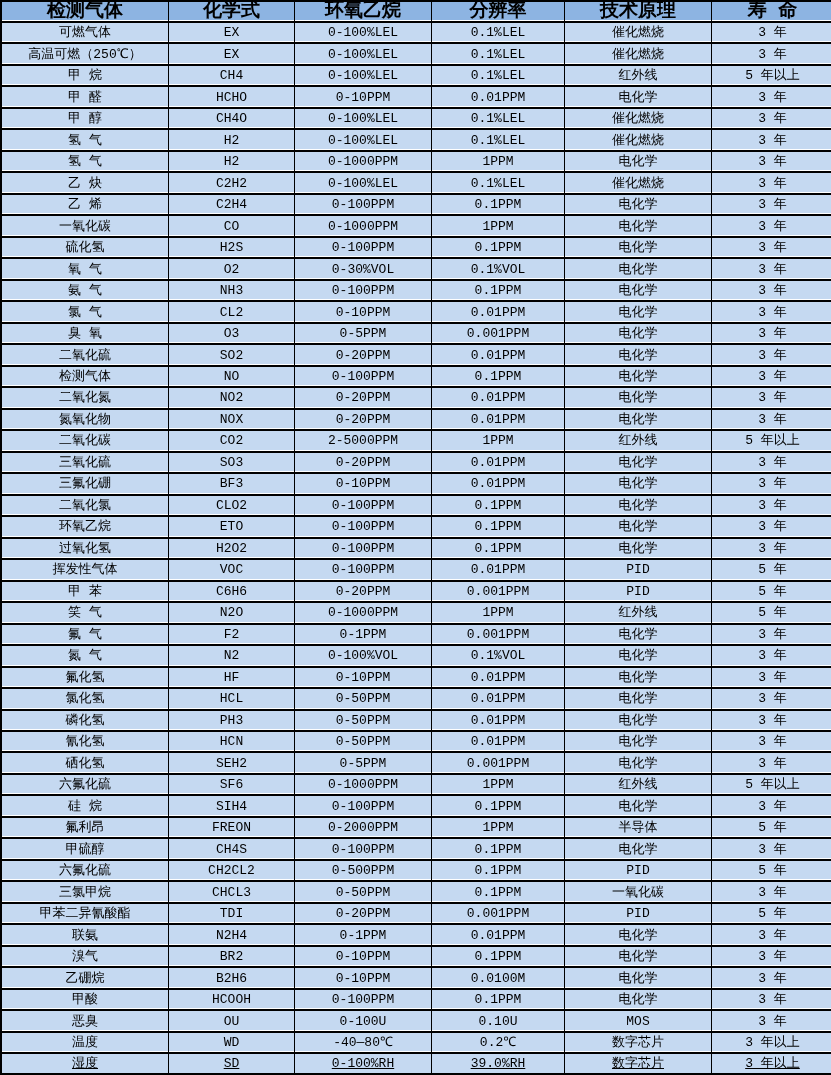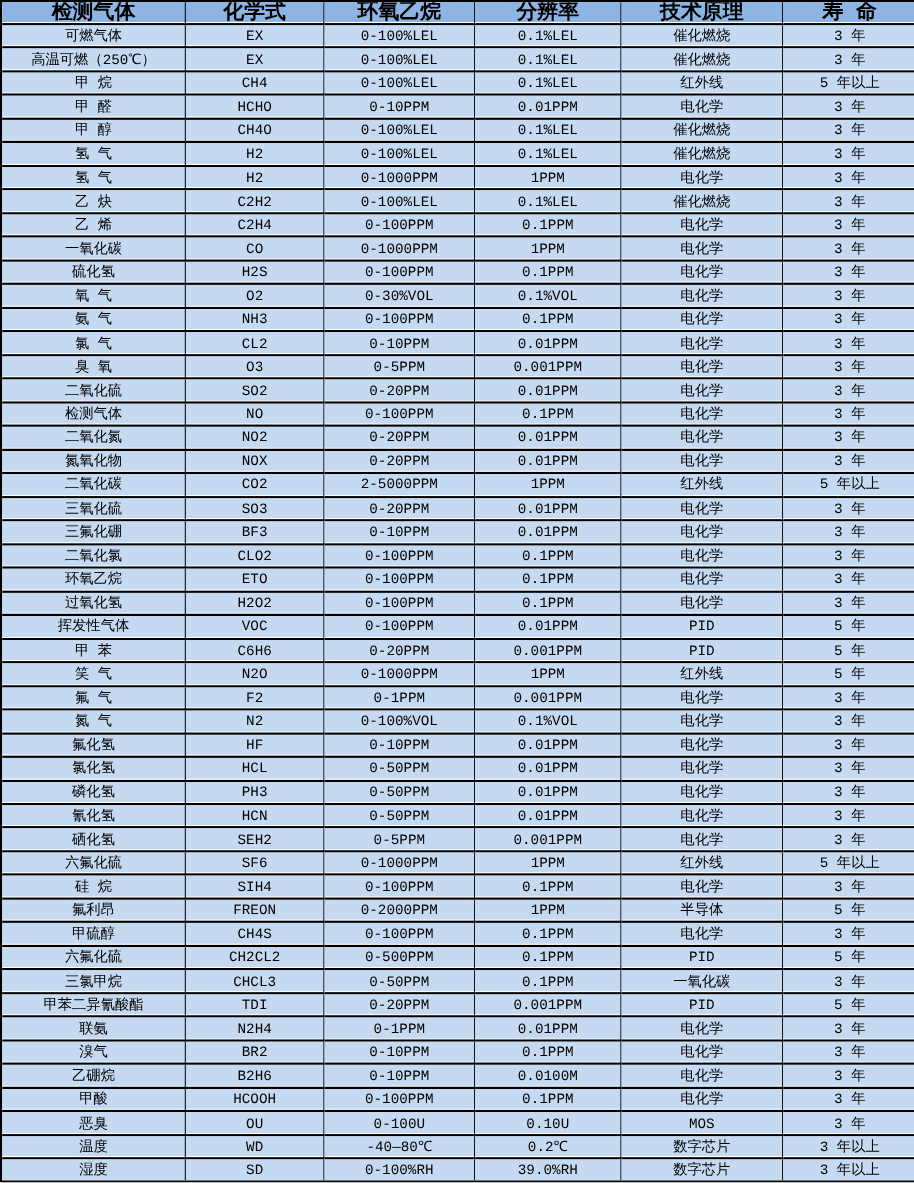--- a/index.html
+++ b/index.html
@@ -47,20 +47,21 @@
   }
   .spec td {
     background: var(--row-bg);
   }
   .spec th:last-child, .spec td:last-child {
     border-right: none;
   }
   .spec tr:last-child td {
     border-bottom: none;
     box-shadow: none;
+    text-decoration: underline;
   }
 </style>
 </head>
 <body>
 
 <table class="spec">
   <colgroup>
     <col style="width:167px">
     <col style="width:126px">
     <col style="width:137px">

